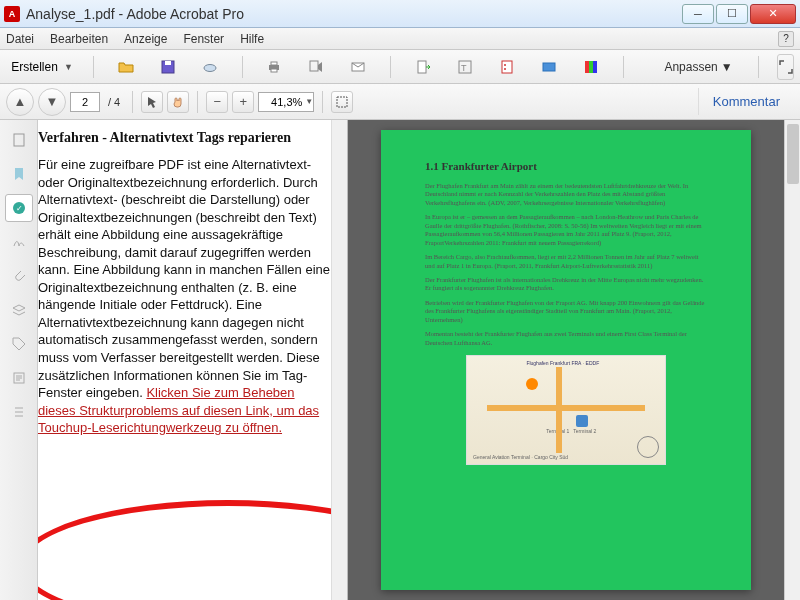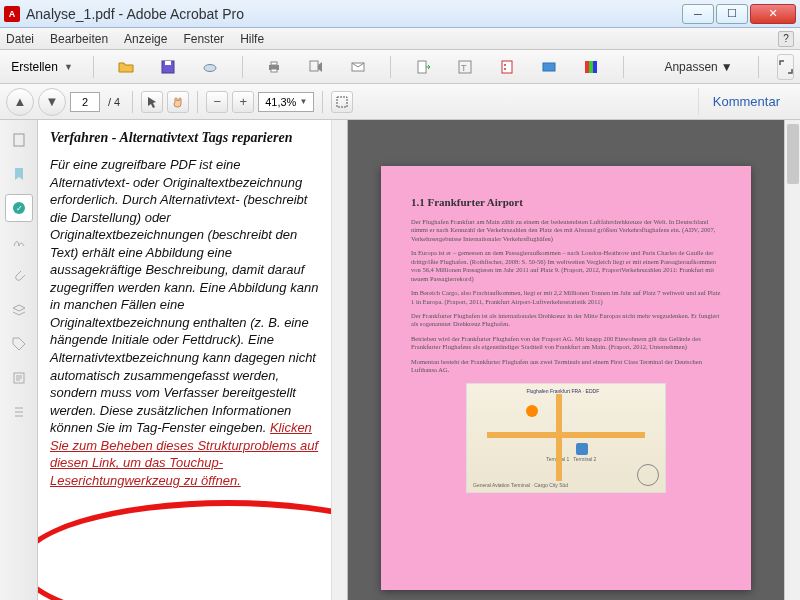--- a/index.html
+++ b/index.html
@@ -28,47 +28,47 @@
 .spacer { flex:1; }
 .anpassen { font-size:12px; color:#333; padding:0 6px; display:flex; align-items:center; gap:3px;}
 .expandbtn { width:26px; height:26px; border:1px solid #ccc; border-radius:3px; display:flex; align-items:center; justify-content:center;}
 
 
 .navbar { background: linear-gradient(#f9f9f9,#ececec); border-bottom:1px solid #c8c8c8; display:flex; align-items:center; padding:3px 6px; gap:4px; }
 .navbtn { width:28px; height:28px; border:1px solid #ccc; border-radius:14px; background:linear-gradient(#fff,#e8e8e8); display:flex; align-items:center; justify-content:center; font-size:13px; color:#555; cursor:pointer;}
 .navbtn.small { width:22px; height:22px; border-radius:3px; }
 .pagebox { width:30px; height:20px; border:1px solid #aaa; font-size:11px; text-align:center; background:#fff;}
 .pagetotal { font-size:11px; color:#333; margin:0 4px;}
-.zoombox { width:56px; height:20px; border:1px solid #aaa; font-size:11px; text-align:center; background:#fff; display:flex; align-items:center; justify-content:center;}
+.zoombox { width:56px; height:20px; border:1px solid #aaa; font-size:11px; text-align:center; background:#fff; display:flex; align-items:center; justify-content:flex-end;}
 .zoomarrow { font-size:8px; color:#555; margin-left:3px;}
 .rightlinks { margin-left:auto; display:flex; gap:0; }
 .rightlinks .rlink { padding:6px 14px; font-size:13px; color:#2a5db0; cursor:pointer; border-left:1px solid #ddd;}
 
 
 .main { display:flex; height: calc(600px - 28px - 22px - 34px - 36px); position:relative; }
 
 
 .rail { width:38px; background:linear-gradient(90deg,#f3f3f3,#e8e8e8); border-right:1px solid #ccc; display:flex; flex-direction:column; align-items:center; padding-top:6px; gap:6px;}
 .railbtn { width:28px; height:28px; border:1px solid transparent; border-radius:3px; display:flex; align-items:center; justify-content:center; color:#888;}
 .railbtn.active { background:#fff; border-color:#bbb; color:#2a7; }
 
 
 .panel { width:310px; border-right:1px solid #bbb; display:flex; flex-direction:column; background:#fff;}
 .panelhdr { height:28px; background:linear-gradient(#f5f5f5,#e8e8e8); border-bottom:1px solid #ccc; display:flex; align-items:center; padding:0 8px; font-size:12px; font-weight:bold; color:#333;}
 .panelhdr .navset { margin-left:auto; display:flex; gap:2px;}
 .pnav { width:18px; height:16px; border:1px solid #aaa; background:#f8f8f8; display:flex; align-items:center; justify-content:center; font-size:9px; color:#555;}
-.panelbody { flex:1; overflow-y:auto; padding:10px 12px; font-size:13px; color:#111; position:relative;font-style:italic;}
+.panelbody { flex:1; overflow-y:auto; padding:10px 0; font-size:13px; color:#111; position:relative;}
 .panelbody h3 { font-size:14px; font-weight:bold; margin-bottom:10px; font-family: Georgia, serif;}
 .panelbody p { line-height:1.35; font-family: Georgia, serif; }
 .panelbody a { color:#b91c1c; text-decoration:underline; }
 .panelscroll { width:16px; background:#f0f0f0; border-left:1px solid #ddd;}
 
 
 .docarea { flex:1; background:#606060; display:flex; justify-content:center; padding:10px 0; position:relative;}
-.page { width:370px; background:#f9a8d4; box-shadow:0 2px 8px rgba(0,0,0,.4); padding:30px 30px; font-size:7px; color:#333; position:relative;margin-top:36px;}
+.page { width:370px; background:#22c55e; box-shadow:0 2px 8px rgba(0,0,0,.4); padding:30px 44px; font-size:7px; color:#333; position:relative;}
 .page h2 { font-size:11px; font-weight:bold; margin-bottom:10px; font-family: Georgia, serif;}
 .page p { margin-bottom:6px; line-height:1.3; font-family: Georgia, serif; font-size:6.5px; color:#555;}
 .mapimg { width:200px; height:110px; margin:8px auto 0; background:linear-gradient(#f5f0e0,#ece5d0); border:1px solid #ddd; position:relative;}
 .mapimg::before { content:""; position:absolute; left:10%; top:45%; width:80%; height:6px; background:#f0b050;}
 .mapimg::after { content:""; position:absolute; left:45%; top:10%; width:6px; height:80%; background:#f0b050;}
 .docscroll { width:16px; background:#f0f0f0; border-left:1px solid #ccc; position:relative;}
 .docscroll .thumb { position:absolute; top:4px; left:2px; width:12px; height:60px; background:#c8c8c8; border-radius:2px;}
 
 
 .redcircle { position:absolute; left:-20px; bottom:-30px; width:420px; height:130px; border:6px solid #e81515; border-radius:50%; pointer-events:none; z-index:50; clip-path: inset(-20px -20px 30px 20px);}

